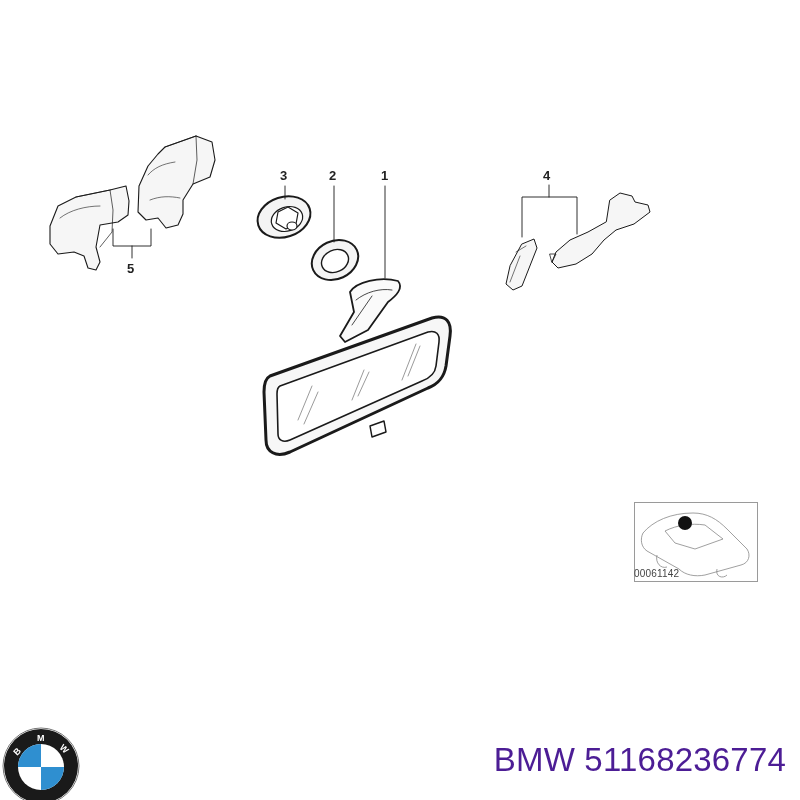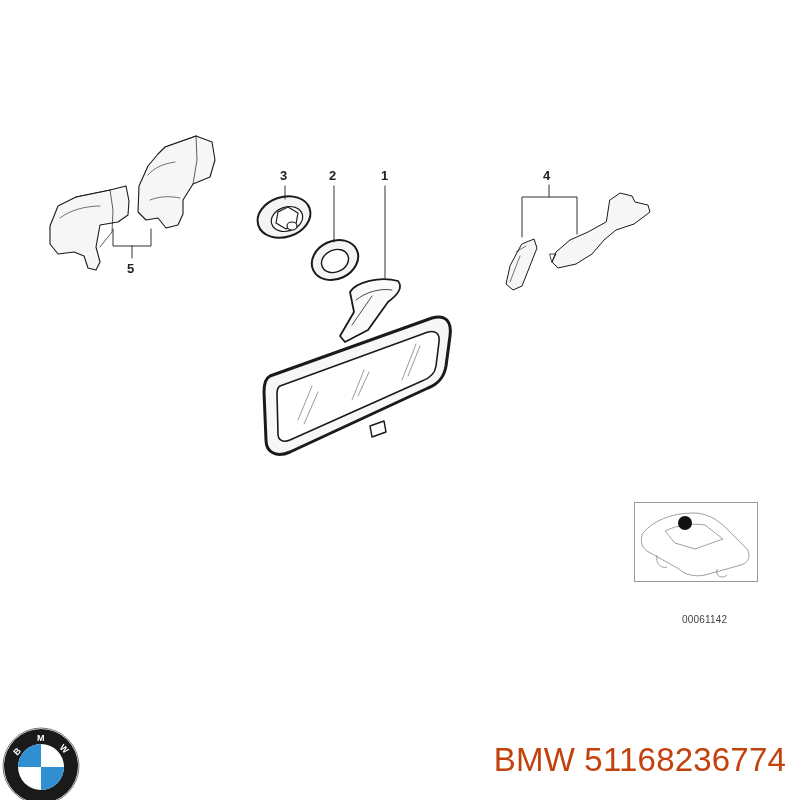--- a/index.html
+++ b/index.html
@@ -1,21 +1,21 @@
 <!DOCTYPE html>
 <html><head>
 <meta charset="utf-8">
 <style>
   html, body { margin:0; padding:0; background:#ffffff; }
   body { width:800px; height:800px; position:relative; overflow:hidden; font-family:"Liberation Sans", sans-serif; }
   .callout { position:absolute; font-family:"Liberation Sans", sans-serif; font-weight:bold; font-size:13px; color:#222; line-height:1; }
   .diagram svg { position:absolute; left:0; top:0; }
   .inset { position:absolute; left:634px; top:502px; width:122px; height:78px; border:1px solid #9a9a9a; background:#fff; }
-  .inset-id { position:absolute; left:634px; top:614px; font-size:10px; color:#444; letter-spacing:0.2px;padding-left:48px; }
-  .part-title { position:absolute; right:14px; top:741px; font-size:33px; color:#c2410c; white-space:nowrap; letter-spacing:0.2px;margin-left:16px; }
+  .inset-id { position:absolute; left:634px; top:568px; font-size:10px; color:#444; letter-spacing:0.2px; }
+  .part-title { position:absolute; right:14px; top:741px; font-size:33px; color:#4c1d95; white-space:nowrap; letter-spacing:0.2px;margin-left:16px; }
   .logo { position:absolute; left:2px; top:727px; width:78px; height:78px; }
 </style>
 </head>
 <body>
 
 <div class="diagram">
   <svg width="800" height="700" viewBox="0 0 800 700">
     <g fill="none" stroke="#1a1a1a" stroke-linecap="round" stroke-linejoin="round">
 
       <g stroke-width="1.1">

